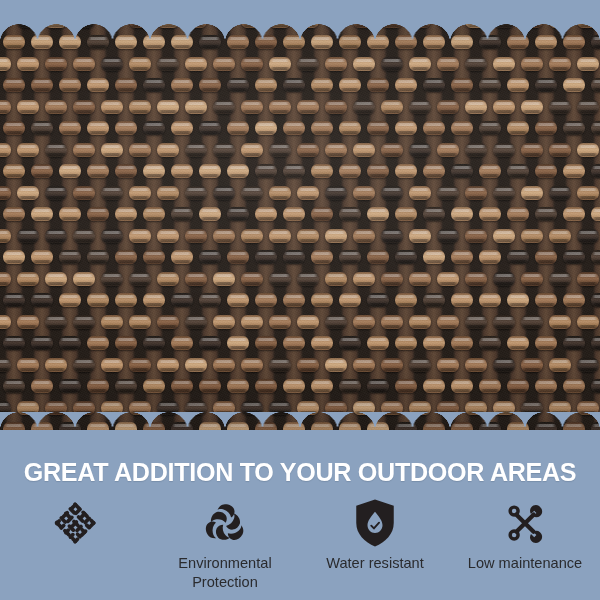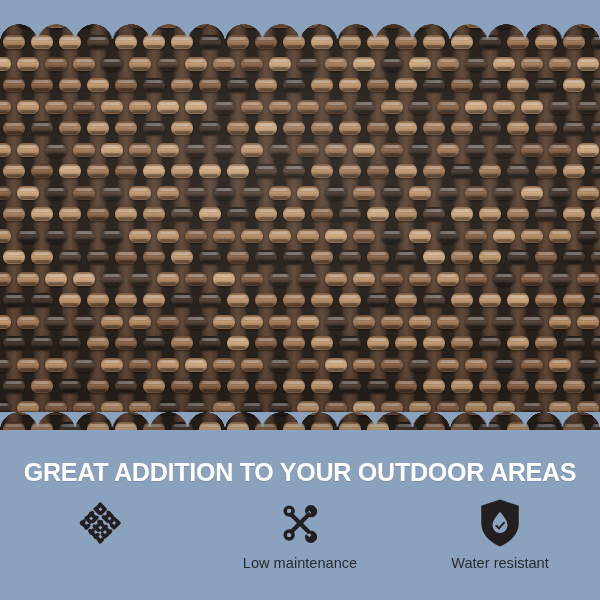--- a/index.html
+++ b/index.html
@@ -685,46 +685,65 @@
                 <rect x="43" y="38" width="10" height="5.2" rx="2.6"></rect>
                 <rect x="11" y="47" width="13" height="5.2" rx="2.6"></rect>
                 <rect x="27" y="47" width="13" height="5.2" rx="2.6"></rect>
                 <rect x="43" y="47" width="10" height="5.2" rx="2.6"></rect>
               </g>
             </g>
           </svg>
         </div>
       </div>
 
-
       <div class="feature">
         <div class="icon-wrap">
-          <svg width="48" height="48" viewBox="0 0 64 64" aria-hidden="true">
-
-            <rect x="13" y="29.4" width="38" height="5.6" rx="2.6" transform="rotate(45 32 32)"></rect>
-            <rect x="13" y="29.4" width="38" height="5.6" rx="2.6" transform="rotate(-45 32 32)"></rect>
-
-            <path d="M17.5 8.5a7.6 7.6 0 1 0 0 15.2 7.6 7.6 0 0 0 0-15.2zm0 4.6a3 3 0 1 1 0 6 3 3 0 0 1 0-6z"></path>
-
-            <path d="M17.5 40.3a7.6 7.6 0 1 0 0 15.2 7.6 7.6 0 0 0 0-15.2zm0 4.6a3 3 0 1 1 0 6 3 3 0 0 1 0-6z"></path>
-
-            <path d="M50.8 9.4c-3.3-2.2-7.8-1.6-10.4 1.6-2.2 2.7-2.2 6.4-.4 9.1l4.3-4.3 2.9 2.9-4.3 4.3c2.7 1.8 6.4 1.8 9.1-.4 3.2-2.6 3.8-7.1 1.6-10.4z"></path>
-
-            <path d="M53.6 54.6c2.2-3.3 1.6-7.8-1.6-10.4-2.7-2.2-6.4-2.2-9.1-.4l4.3 4.3-2.9 2.9-4.3-4.3c-1.8 2.7-1.8 6.4 .4 9.1 2.6 3.2 7.1 3.8 10.4 1.6z"></path>
+          <svg width="46" height="46" viewBox="0 0 64 64" aria-hidden="true">
+            <g>
+              <path d="M32 6c6.5 0 12.4 3.1 13.2 9.2 .5 3.9-1.4 7.4-4.6 9.3-1.3-5.4-5.2-9.4-10.6-11.2-3.9-1.3-7.2-.6-8.4 .6C22.9 10.1 26.9 6 32 6z"></path>
+              <path d="M20.6 16.6c4.8-.9 9.6 .6 12.2 4.4 2.3 3.3 2.2 7.4 .2 10.7-3.8-4.1-9-5.6-14.4-4.5-3.1 .6-5.3 2.4-5.9 3.9-1.4-5.7 2.2-12.6 7.9-14.5z"></path>
+            </g>
+            <g transform="rotate(120 32 34)">
+              <path d="M32 6c6.5 0 12.4 3.1 13.2 9.2 .5 3.9-1.4 7.4-4.6 9.3-1.3-5.4-5.2-9.4-10.6-11.2-3.9-1.3-7.2-.6-8.4 .6C22.9 10.1 26.9 6 32 6z"></path>
+              <path d="M20.6 16.6c4.8-.9 9.6 .6 12.2 4.4 2.3 3.3 2.2 7.4 .2 10.7-3.8-4.1-9-5.6-14.4-4.5-3.1 .6-5.3 2.4-5.9 3.9-1.4-5.7 2.2-12.6 7.9-14.5z"></path>
+            </g>
+            <g transform="rotate(240 32 34)">
+              <path d="M32 6c6.5 0 12.4 3.1 13.2 9.2 .5 3.9-1.4 7.4-4.6 9.3-1.3-5.4-5.2-9.4-10.6-11.2-3.9-1.3-7.2-.6-8.4 .6C22.9 10.1 26.9 6 32 6z"></path>
+              <path d="M20.6 16.6c4.8-.9 9.6 .6 12.2 4.4 2.3 3.3 2.2 7.4 .2 10.7-3.8-4.1-9-5.6-14.4-4.5-3.1 .6-5.3 2.4-5.9 3.9-1.4-5.7 2.2-12.6 7.9-14.5z"></path>
+            </g>
           </svg>
         </div>
-        <div class="feat-label">Low maintenance</div>
+        <div class="feat-label">Environmental Protection</div>
       </div>
 
       <div class="feature">
         <div class="icon-wrap">
           <svg width="44" height="50" viewBox="0 0 56 64" aria-hidden="true">
             <path d="M28 2 4 10v22c0 14 10.6 24.6 24 30 13.4-5.4 24-16 24-30V10L28 2z"></path>
             <path d="M28 17.5c-5 6.4-9.6 11.6-9.6 17.4 0 5.6 4.3 9.9 9.6 9.9s9.6-4.3 9.6-9.9c0-5.8-4.6-11-9.6-17.4z" fill="#8ba2bf"></path>
             <path d="M23.2 35.4l3.4 3.6 6.6-7.4" fill="none" stroke="#231f20" stroke-width="2.4" stroke-linecap="round" stroke-linejoin="round"></path>
           </svg>
         </div>
         <div class="feat-label">Water resistant</div>
       </div>
 
+      <div class="feature">
+        <div class="icon-wrap">
+          <svg width="48" height="48" viewBox="0 0 64 64" aria-hidden="true">
+
+            <rect x="13" y="29.4" width="38" height="5.6" rx="2.6" transform="rotate(45 32 32)"></rect>
+            <rect x="13" y="29.4" width="38" height="5.6" rx="2.6" transform="rotate(-45 32 32)"></rect>
+
+            <path d="M17.5 8.5a7.6 7.6 0 1 0 0 15.2 7.6 7.6 0 0 0 0-15.2zm0 4.6a3 3 0 1 1 0 6 3 3 0 0 1 0-6z"></path>
+
+            <path d="M17.5 40.3a7.6 7.6 0 1 0 0 15.2 7.6 7.6 0 0 0 0-15.2zm0 4.6a3 3 0 1 1 0 6 3 3 0 0 1 0-6z"></path>
+
+            <path d="M50.8 9.4c-3.3-2.2-7.8-1.6-10.4 1.6-2.2 2.7-2.2 6.4-.4 9.1l4.3-4.3 2.9 2.9-4.3 4.3c2.7 1.8 6.4 1.8 9.1-.4 3.2-2.6 3.8-7.1 1.6-10.4z"></path>
+
+            <path d="M53.6 54.6c2.2-3.3 1.6-7.8-1.6-10.4-2.7-2.2-6.4-2.2-9.1-.4l4.3 4.3-2.9 2.9-4.3-4.3c-1.8 2.7-1.8 6.4 .4 9.1 2.6 3.2 7.1 3.8 10.4 1.6z"></path>
+          </svg>
+        </div>
+        <div class="feat-label">Low maintenance</div>
+      </div>
+
     </div>
   </div>
 </div>
 
 </body></html>

